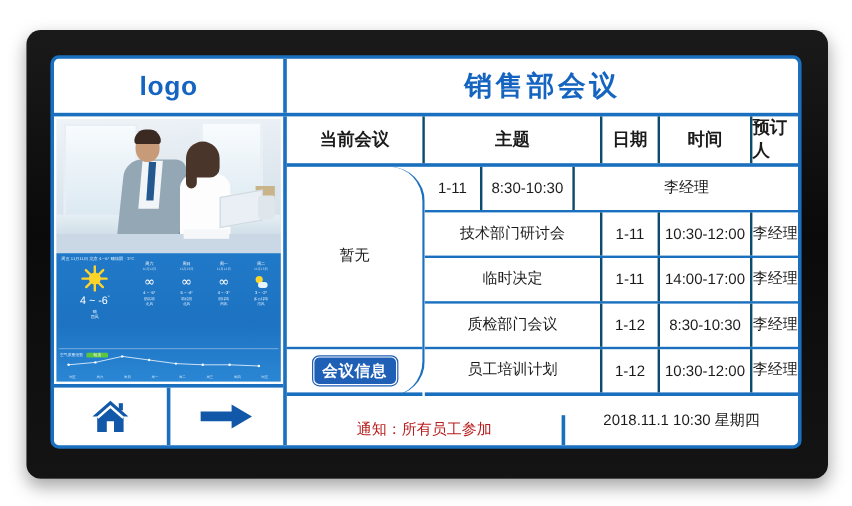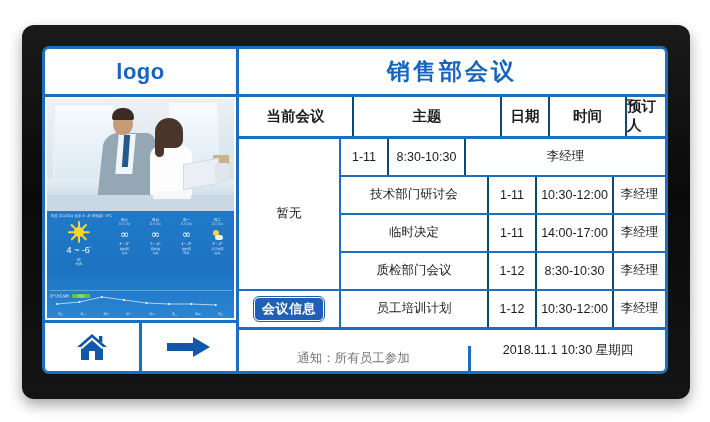--- a/index.html
+++ b/index.html
@@ -150,22 +150,22 @@
   .c-cur{width:115px;}
   .c-top{width:148px;}
   .c-date{width:48px;}
   .c-time{width:77px;}
   .c-who{flex:1;}
   .thead .tcell{font-weight:700;font-size:14.5px;}
   .trow:not(.thead) .tcell{height:36px;}
   
   #tbl-wrap{flex:1;display:flex;}
   #cur-col{
-    width:102px;box-sizing:border-box;border-right:2px solid #1a6fbe;
-    display:flex;flex-direction:column;
+    width:115px;box-sizing:border-box;border-right:2px solid #1a6fbe;
+    display:flex;flex-direction:column;border-radius:29px;
   }
   #cur-none{
     flex:1;display:flex;align-items:center;justify-content:center;
     font-size:12.5px;color:#1b1b1b;border-bottom:2px solid #1a6fbe;
   }
   #cur-badge-cell{
     height:36px;display:flex;align-items:center;justify-content:center;
     border-bottom:3px solid #1a6fbe;
   }
   #badge{
@@ -175,21 +175,21 @@
   }
   #rows-col{flex:1;display:flex;flex-direction:column;}
   .rrow{display:flex;height:36px;border-bottom:2px solid #1a6fbe;}
   .rrow:last-child{border-bottom:3px solid #1a6fbe;}
   
   #rfoot{height:48px;display:flex;}
   #notice-cell{
     width:auto;flex:0 0 232px;box-sizing:border-box;
     border-right:3px solid #1a6fbe;
     display:flex;align-items:center;justify-content:center;
-    font-size:12.5px;color:#737373;margin-top:16px;
+    font-size:12.5px;color:#b91c1c;margin-top:16px;
   }
   #datetime-cell{
     flex:1;display:flex;align-items:center;justify-content:center;
     font-size:12.5px;color:#1b1b1b;
   }
 </style>
 </head>
 <body>
 
 <div id="device">

